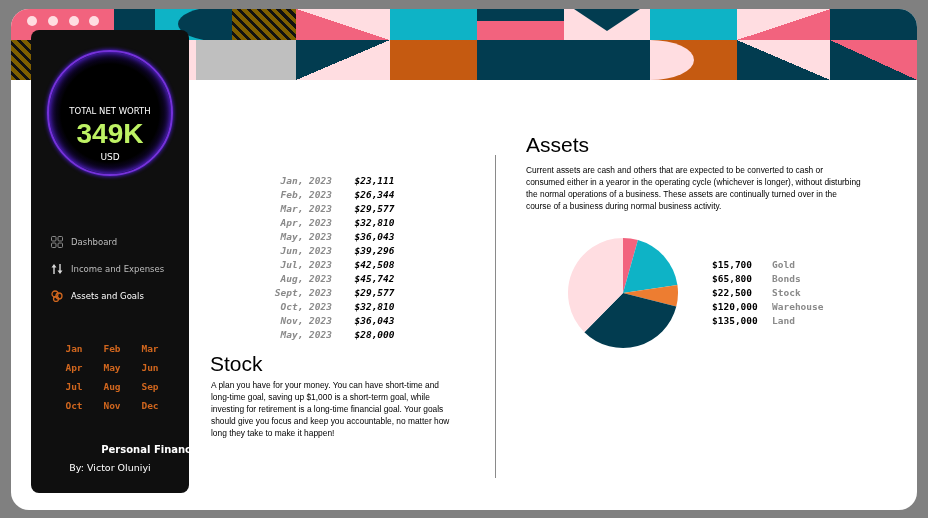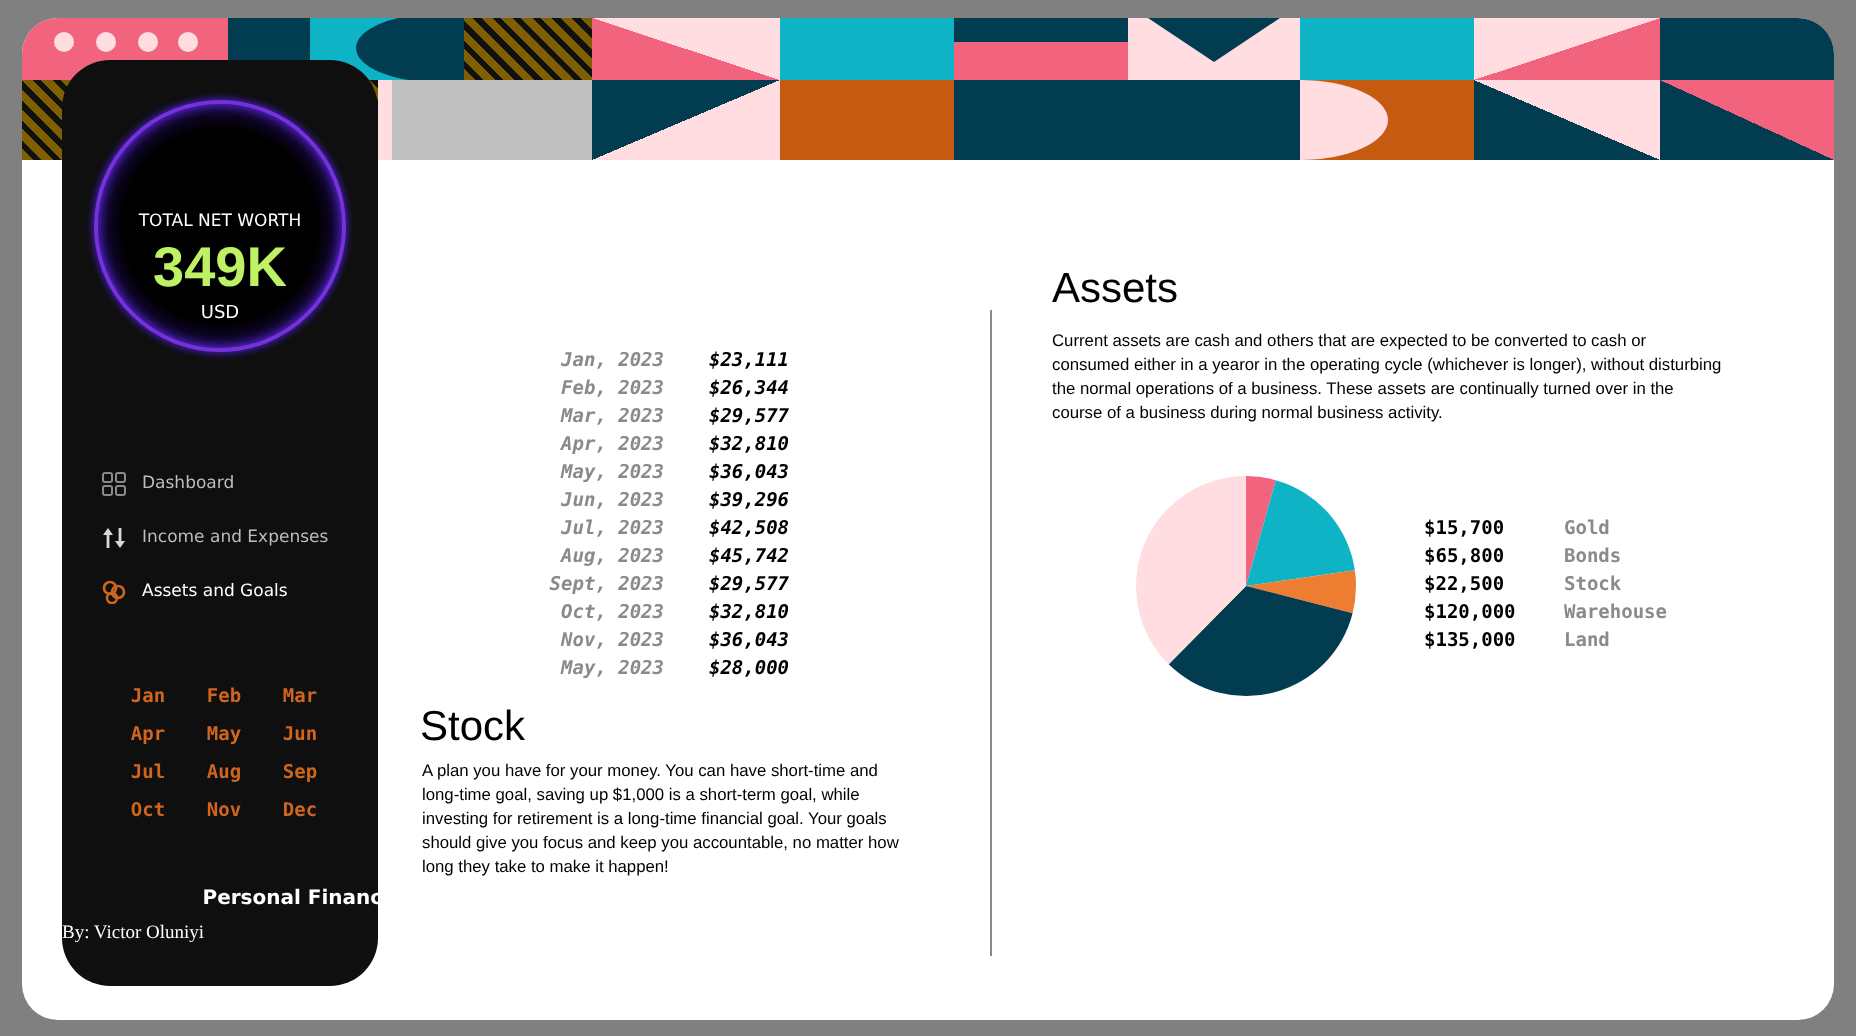--- a/index.html
+++ b/index.html
@@ -1,49 +1,49 @@
 <!DOCTYPE html>
 <html><head>
 <meta charset="utf-8">
 <style>
   html,body{margin:0;padding:0;}
   body{width:928px;height:518px;background:#808080;position:relative;overflow:hidden;font-family:"DejaVu Sans",sans-serif;}
   .card{position:absolute;left:11px;top:9px;width:906px;height:501px;background:#fff;border-radius:18px;overflow:hidden;}
   .banner{position:absolute;left:0;top:0;width:906px;height:71px;}
   .tile{position:absolute;overflow:hidden;}
-  .sidebar{position:absolute;left:31px;top:30px;width:158px;height:463px;background:#0f0f0f;border-radius:24px;color:#fff;}
+  .sidebar{position:absolute;left:31px;top:30px;width:158px;height:463px;background:#0f0f0f;border-radius:8px;color:#fff;}
   .orb{position:absolute;left:16px;top:20px;width:126px;height:126px;border-radius:50%;
        background:radial-gradient(circle at 50% 50%, #000 55%, #1a0a4a 70%, #3b1ad6 82%, #7a2cff 90%, rgba(0,0,0,0) 92%);}
   .orb-ring{position:absolute;left:16px;top:20px;width:126px;height:126px;border-radius:50%;
        border:2px solid rgba(140,60,255,0.8);box-sizing:border-box;box-shadow:0 0 6px #6b2cff inset,0 0 4px #5a20ff;}
   .nw-label{position:absolute;left:0;width:158px;top:76px;text-align:center;font-size:8.5px;color:#fff;font-family:"DejaVu Sans",sans-serif;}
   .nw-value{position:absolute;left:0;width:158px;top:88px;text-align:center;font-size:28px;font-weight:bold;color:#bef264;font-family:"Liberation Sans",sans-serif;}
   .nw-unit{position:absolute;left:0;width:158px;top:122px;text-align:center;font-size:9px;color:#fff;}
   .nav{position:absolute;left:20px;}
   .nav-item{display:flex;align-items:center;height:27px;font-size:8.5px;color:#bdbdbd;font-family:"DejaVu Sans",sans-serif;}
   .nav-item.active{color:#fff;}
   .nav-icon{width:12px;height:12px;margin-right:8px;display:inline-block;}
   .months{position:absolute;left:24px;top:312px;display:grid;grid-template-columns:38px 38px 38px;row-gap:5px;}
   .month{font-size:9.5px;font-weight:bold;color:#d0661e;font-family:"DejaVu Sans Mono",monospace;text-align:center;height:14px;line-height:14px;}
   .credit1{position:absolute;left:0;width:188px;top:414px;text-align:center;font-size:10px;font-weight:bold;color:#fff;padding-left:47px;}
-  .credit2{position:absolute;left:0;width:158px;top:432px;font-size:9.5px;color:#fff;font-family:Liberation Serif, serif;}
+  .credit2{position:absolute;left:0;width:158px;top:432px;text-align:center;font-size:9.5px;color:#fff;}
   .monthly{position:absolute;left:262px;top:174px;}
   .mrow{display:flex;height:14px;line-height:14px;font-family:"DejaVu Sans Mono",monospace;font-size:9.5px;font-weight:bold;font-style:italic;}
   .mlabel{width:70px;text-align:right;color:#8a8a8a;}
   .mval{width:85px;text-align:center;color:#000;}
   .goals-title{position:absolute;left:210px;top:352px;font-size:21px;color:#000;font-family:"Liberation Sans",sans-serif;}
   .goals-text{position:absolute;left:211px;top:379px;width:240px;font-size:8.4px;line-height:12.1px;color:#000;font-family:"Liberation Sans",sans-serif;}
   .divider{position:absolute;left:495px;top:155px;width:1px;height:323px;background:#8a8a8a;}
   .assets-title{position:absolute;left:526px;top:133px;font-size:21px;color:#000;font-family:"Liberation Sans",sans-serif;}
   .assets-text{position:absolute;left:526px;top:164px;width:335px;font-size:8.4px;line-height:12.1px;color:#000;font-family:"Liberation Sans",sans-serif;}
   .pie{position:absolute;left:567px;top:237px;width:112px;height:112px;}
   .legend{position:absolute;left:712px;top:258px;}
   .lrow{display:flex;height:14px;line-height:14px;font-family:"DejaVu Sans Mono",monospace;font-size:9.5px;font-weight:bold;}
   .lval{width:54px;text-align:left;color:#000;}
-  .lname{margin-left:16px;color:#8a8a8a;}
+  .lname{margin-left:6px;color:#8a8a8a;}
 </style>
 </head>
 <body>
 
 <div class="card">
 
   <div class="banner">
 
     <div class="tile" style="left:0;top:0;width:103px;height:31px;background:#f2637e;">
       <span style="position:absolute;left:16px;top:7px;width:10px;height:10px;border-radius:50%;background:#ffdde1;"></span>

